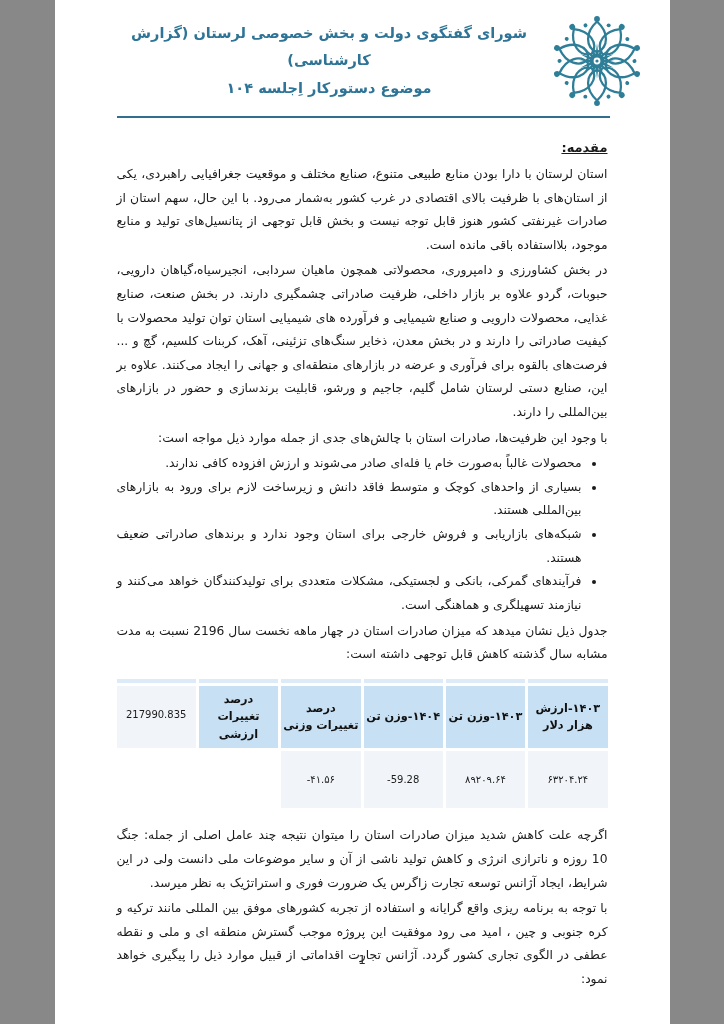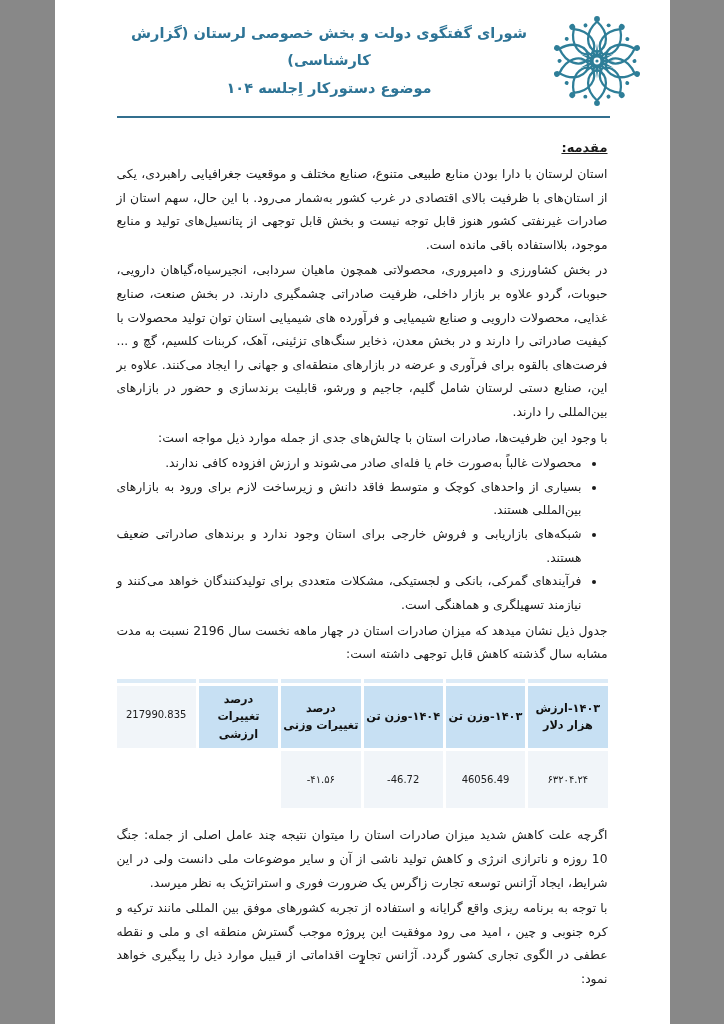--- a/index.html
+++ b/index.html
@@ -96,22 +96,22 @@
       <div class="strip"></div>
 
       <div class="hcell">۱۴۰۳-ارزش هزار دلار</div>
       <div class="hcell">۱۴۰۳-وزن تن</div>
       <div class="hcell">۱۴۰۴-وزن تن</div>
       <div class="hcell">درصد تغییرات وزنی</div>
       <div class="hcell">درصد تغییرات ارزشی</div>
 
       <div class="vcell">217990.835</div>
       <div class="vcell">۶۳۲۰۴.۲۴</div>
-      <div class="vcell">46056.49</div>
-      <div class="vcell">-46.72</div>
+      <div class="vcell">۸۹۲۰۹.۶۴</div>
+      <div class="vcell">-59.28</div>
       <div class="vcell">-۴۱.۵۶</div>
     </div>
 
     <p>اگرچه علت کاهش شدید میزان صادرات استان را میتوان نتیجه چند عامل اصلی از جمله: جنگ 10 روزه و ناترازی انرژی و کاهش تولید ناشی از آن و سایر موضوعات ملی دانست ولی در این شرایط، ایجاد آژانس توسعه تجارت زاگرس یک ضرورت فوری و استراتژیک به نظر میرسد.</p>
     <p>با توجه به برنامه ریزی واقع گرایانه و استفاده از تجربه کشورهای موفق بین المللی مانند ترکیه و کره جنوبی و چین ، امید می رود موفقیت این پروژه موجب گسترش منطقه ای و ملی و نقطه عطفی در الگوی تجاری کشور گردد. آژانس تجارت اقداماتی از قبیل موارد ذیل را پیگیری خواهد نمود:</p>
   </div>
 
   <div class="page-footer">
     <span class="page-number">1</span>
   </div>

